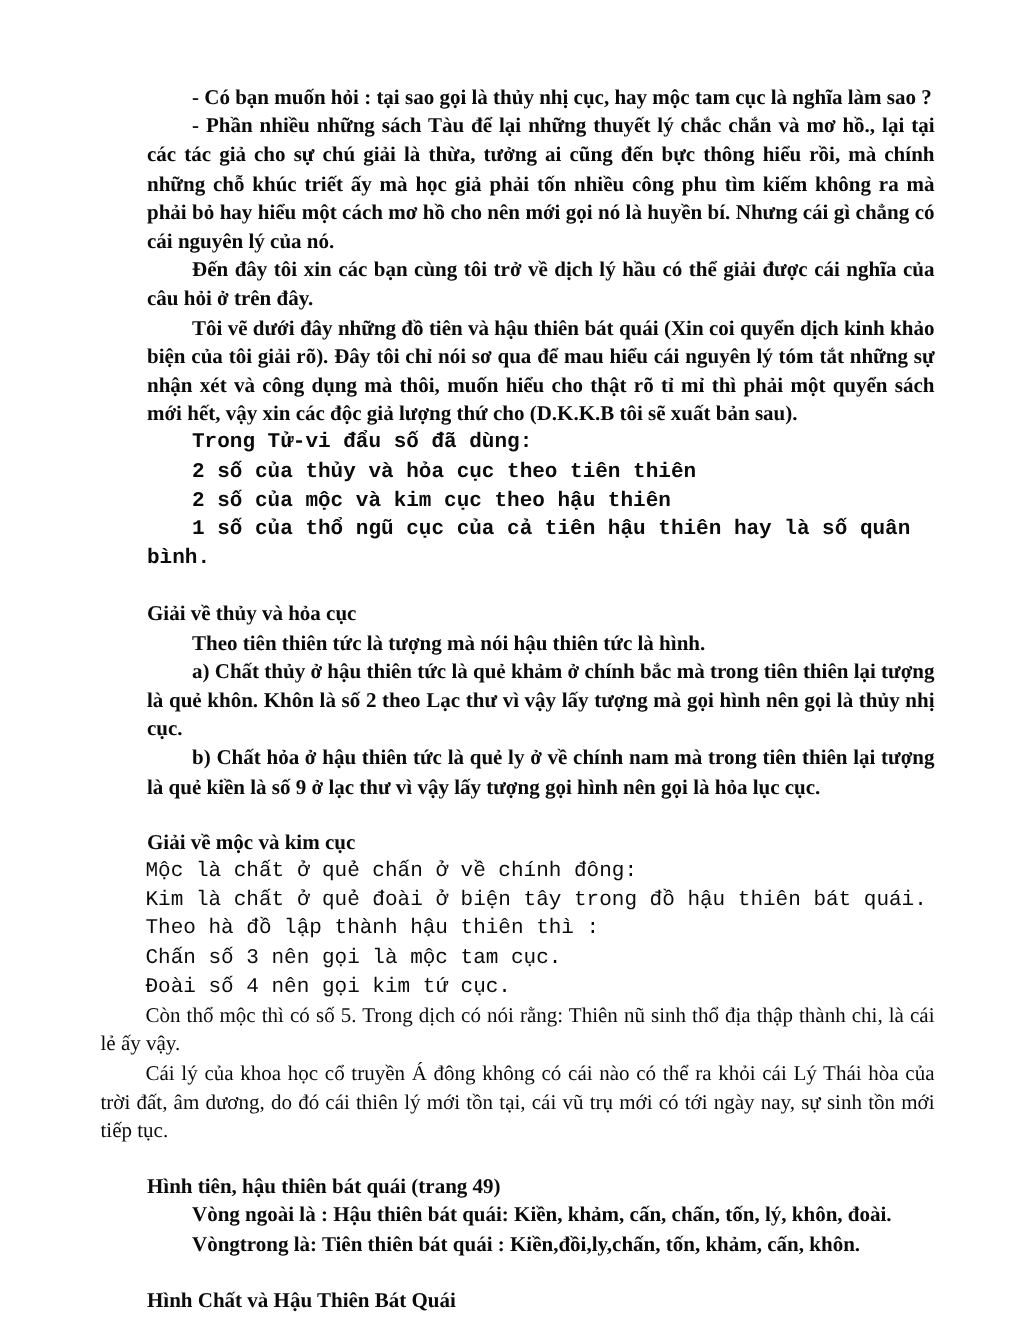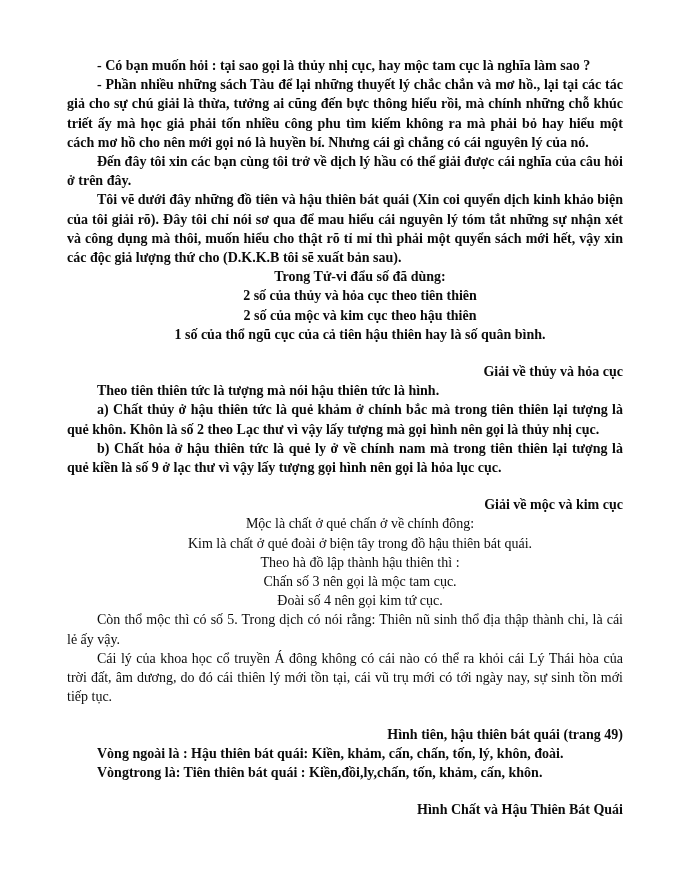--- a/index.html
+++ b/index.html
@@ -19,28 +19,29 @@
     font-size: 14px;
     line-height: 19.2px;
     -webkit-font-smoothing: antialiased;
   }
   .block { margin: 0; }
   .paragraph {
     text-align: justify;
     text-indent: 30px;
   }
   .line {
-    text-align: center;
+    text-align: left;
     text-indent: 30px;
+    font-family: Liberation Mono, monospace;
   }
   .heading {
-    text-align: right;
+    text-align: left;
     margin-top: 18px;
   }
-  .bold { font-weight: 700; }
+  .bold { font-weight: 700; margin-left: 31px; }
   .regular { font-weight: 400; }
 </style>
 </head>
 <body>
 
 <div class="page">
   <div id="doc-body">
       <div class="block paragraph bold">- Có bạn muốn hỏi : tại sao gọi là thủy nhị cục, hay mộc tam cục là nghĩa làm sao ?</div>
       <div class="block paragraph bold">- Phần nhiều những sách Tàu để lại những thuyết lý chắc chắn và mơ hồ., lại tại các tác giả cho sự chú giải là thừa, tưởng ai cũng đến bực thông hiểu rồi, mà chính những chỗ khúc triết ấy mà học giả phải tốn nhiều công phu tìm kiếm không ra mà phải bỏ hay hiểu một cách mơ hồ cho nên mới gọi nó là huyền bí. Nhưng cái gì chẳng có cái nguyên lý của nó.</div>
       <div class="block paragraph bold">Đến đây tôi xin các bạn cùng tôi trở về dịch lý hầu có thể giải được cái nghĩa của câu hỏi ở trên đây.</div>

